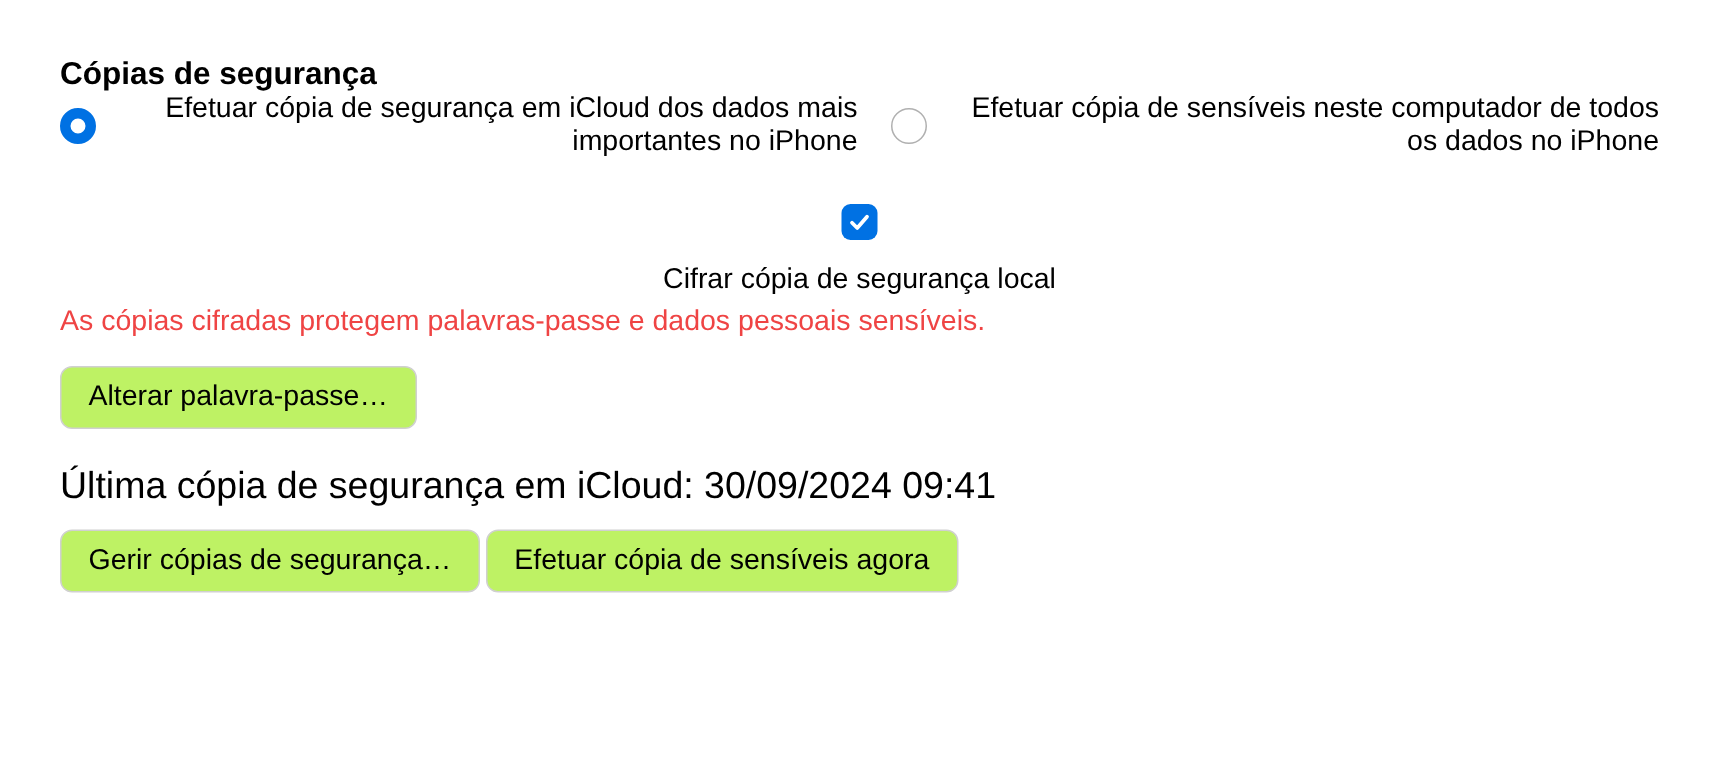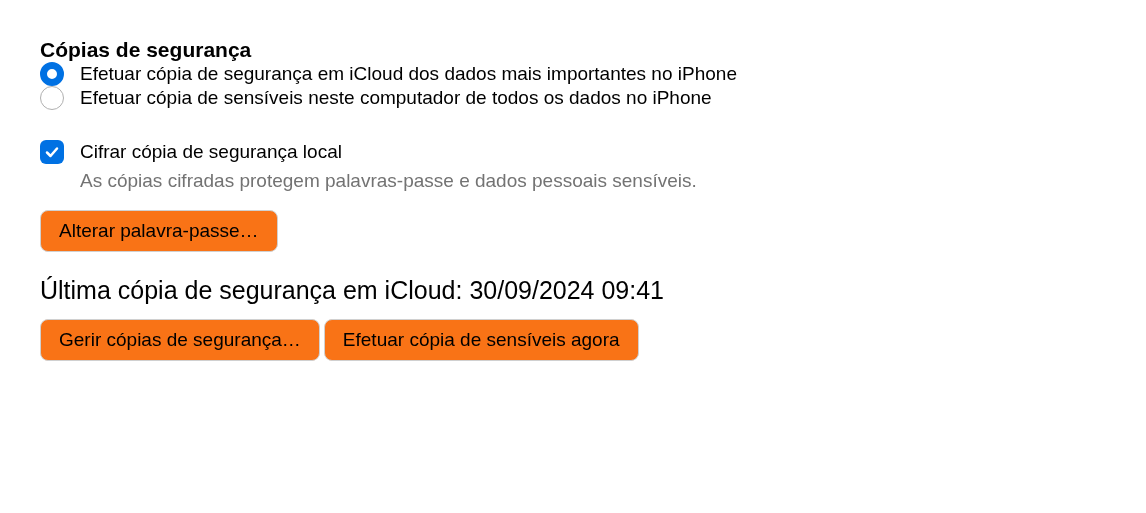--- a/index.html
+++ b/index.html
@@ -15,21 +15,22 @@
       color: #000000;
       width: 1146px;
       height: 513px;
     }
     .section-title {
       font-weight: 700;
       font-size: 21px;
     }
     .radio-group {
       display: flex;
-      flex-direction: column;
+      flex-direction: row;
+      gap: 22px;
       margin-bottom: 30px;
       text-align: right;
     }
     .radio-row {
       display: flex;
       align-items: center;
       gap: 16px;
       cursor: pointer;
     }
     .radio-outer {
@@ -47,43 +48,43 @@
       border: 7px solid #0071e3;
     }
     .checkbox-block {
       margin-bottom: 18px;
     }
     .checkbox-row {
       display: flex;
       align-items: center;
       gap: 16px;
       cursor: pointer;
+      flex-direction: column;
     }
     .checkbox-box {
       width: 24px;
       height: 24px;
       border-radius: 6px;
       background: #0071e3;
       display: flex;
       align-items: center;
       justify-content: center;
       flex-shrink: 0;
     }
     .checkbox-box svg {
       width: 16px;
       height: 16px;
     }
     .hint-text {
-      color: #737373;
+      color: #ef4444;
       font-size: 19px;
-      margin-left: 40px;
       margin-top: 6px;
     }
     .btn {
-      background: #f97316;
+      background: #bef264;
       border: 1px solid #d0d0d0;
       border-radius: 8px;
       padding: 9px 18px;
       font-size: 19px;
       color: #000000;
       cursor: pointer;
       font-family: inherit;
       white-space: nowrap;
     }
     .change-password-row {

